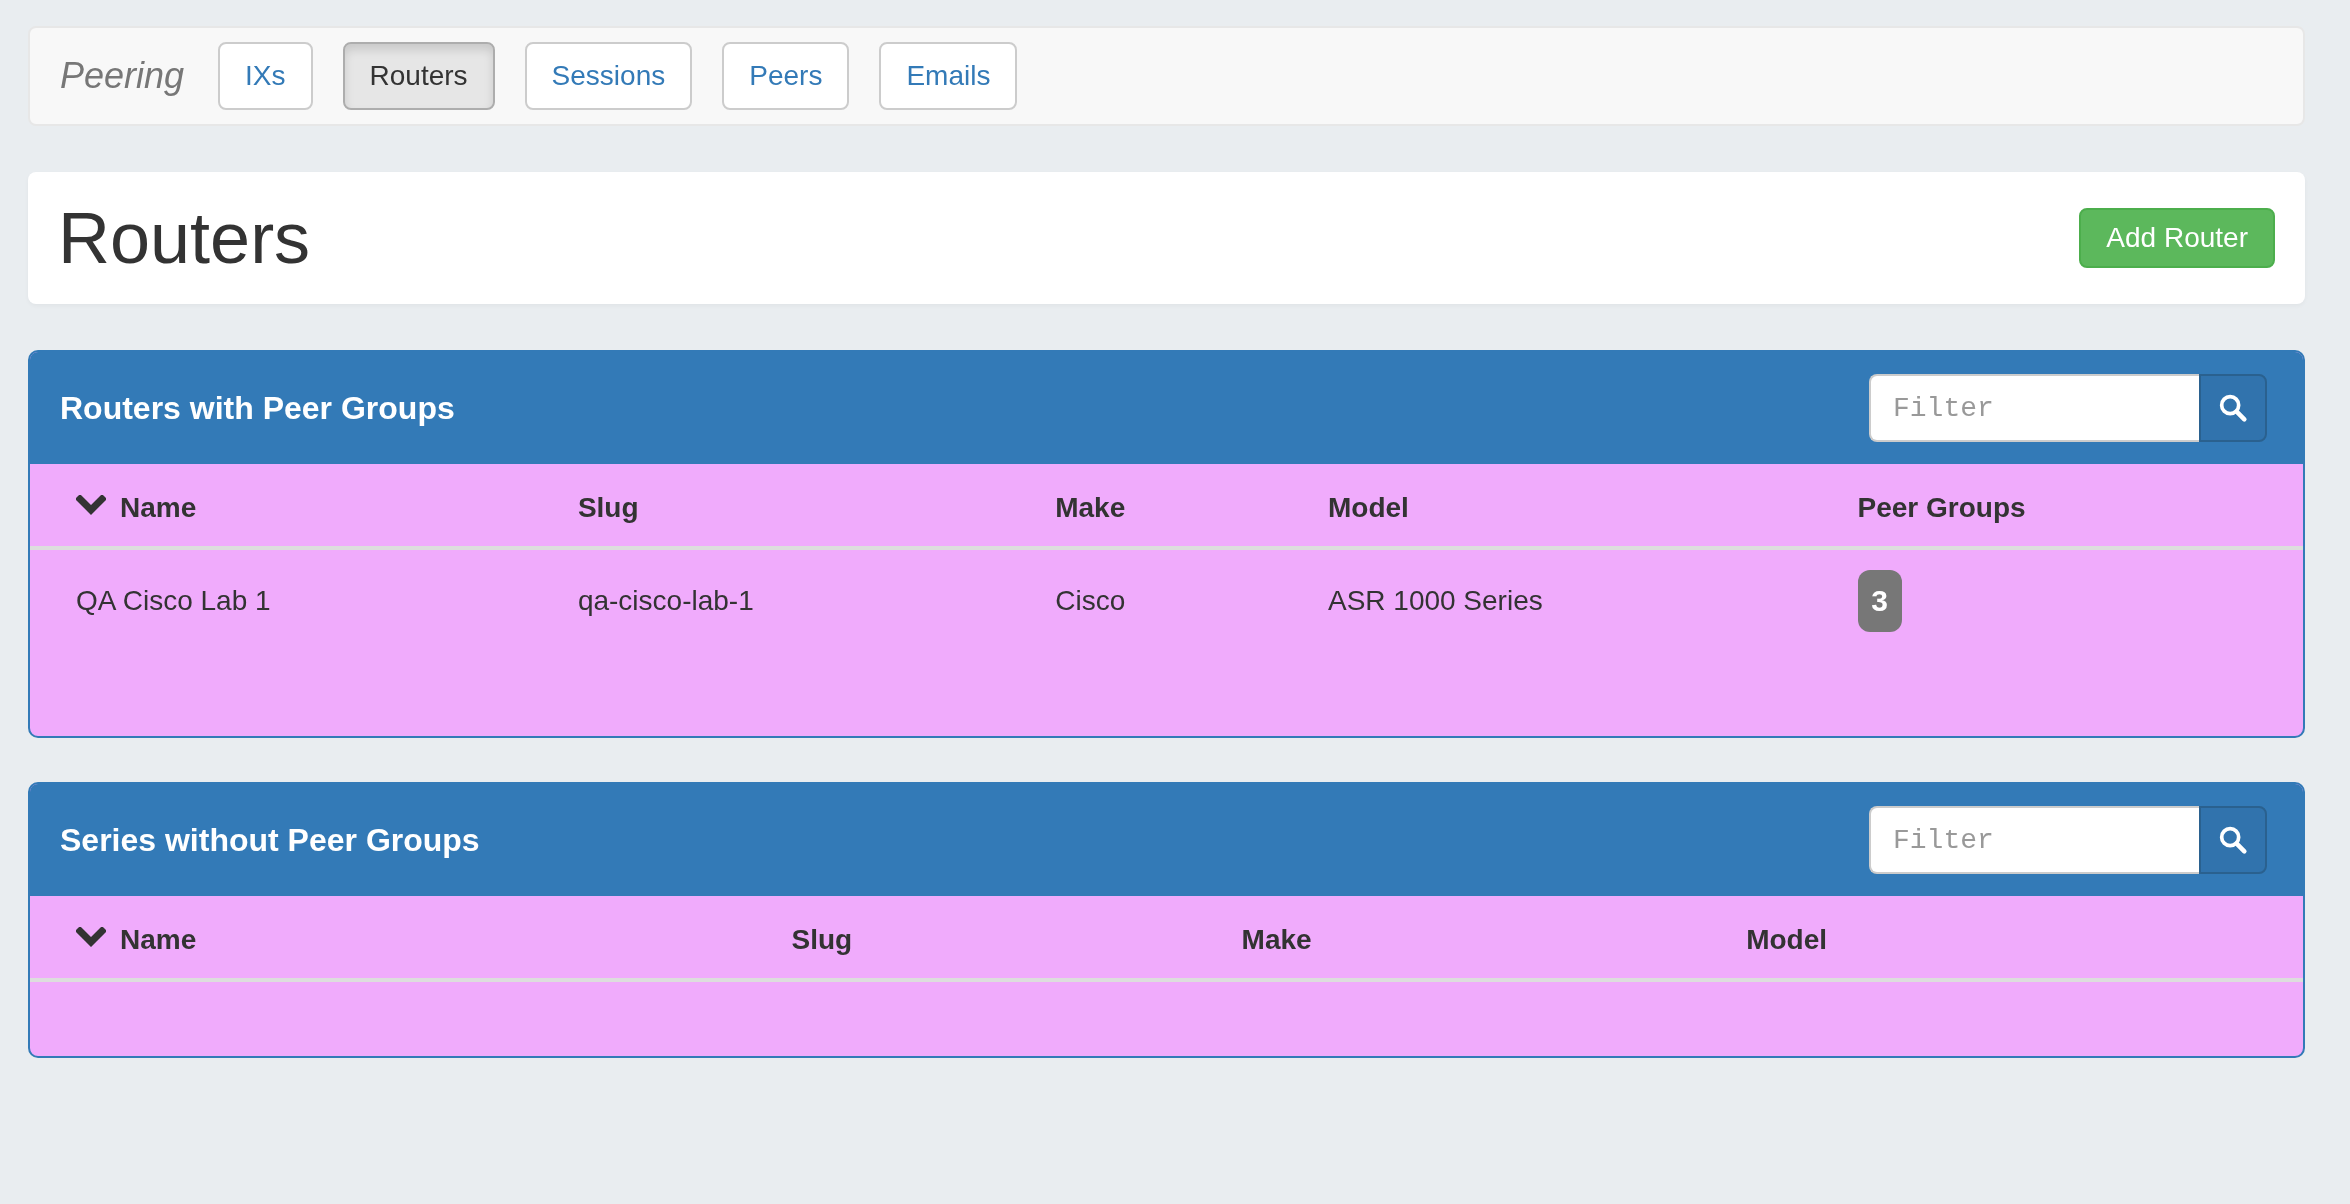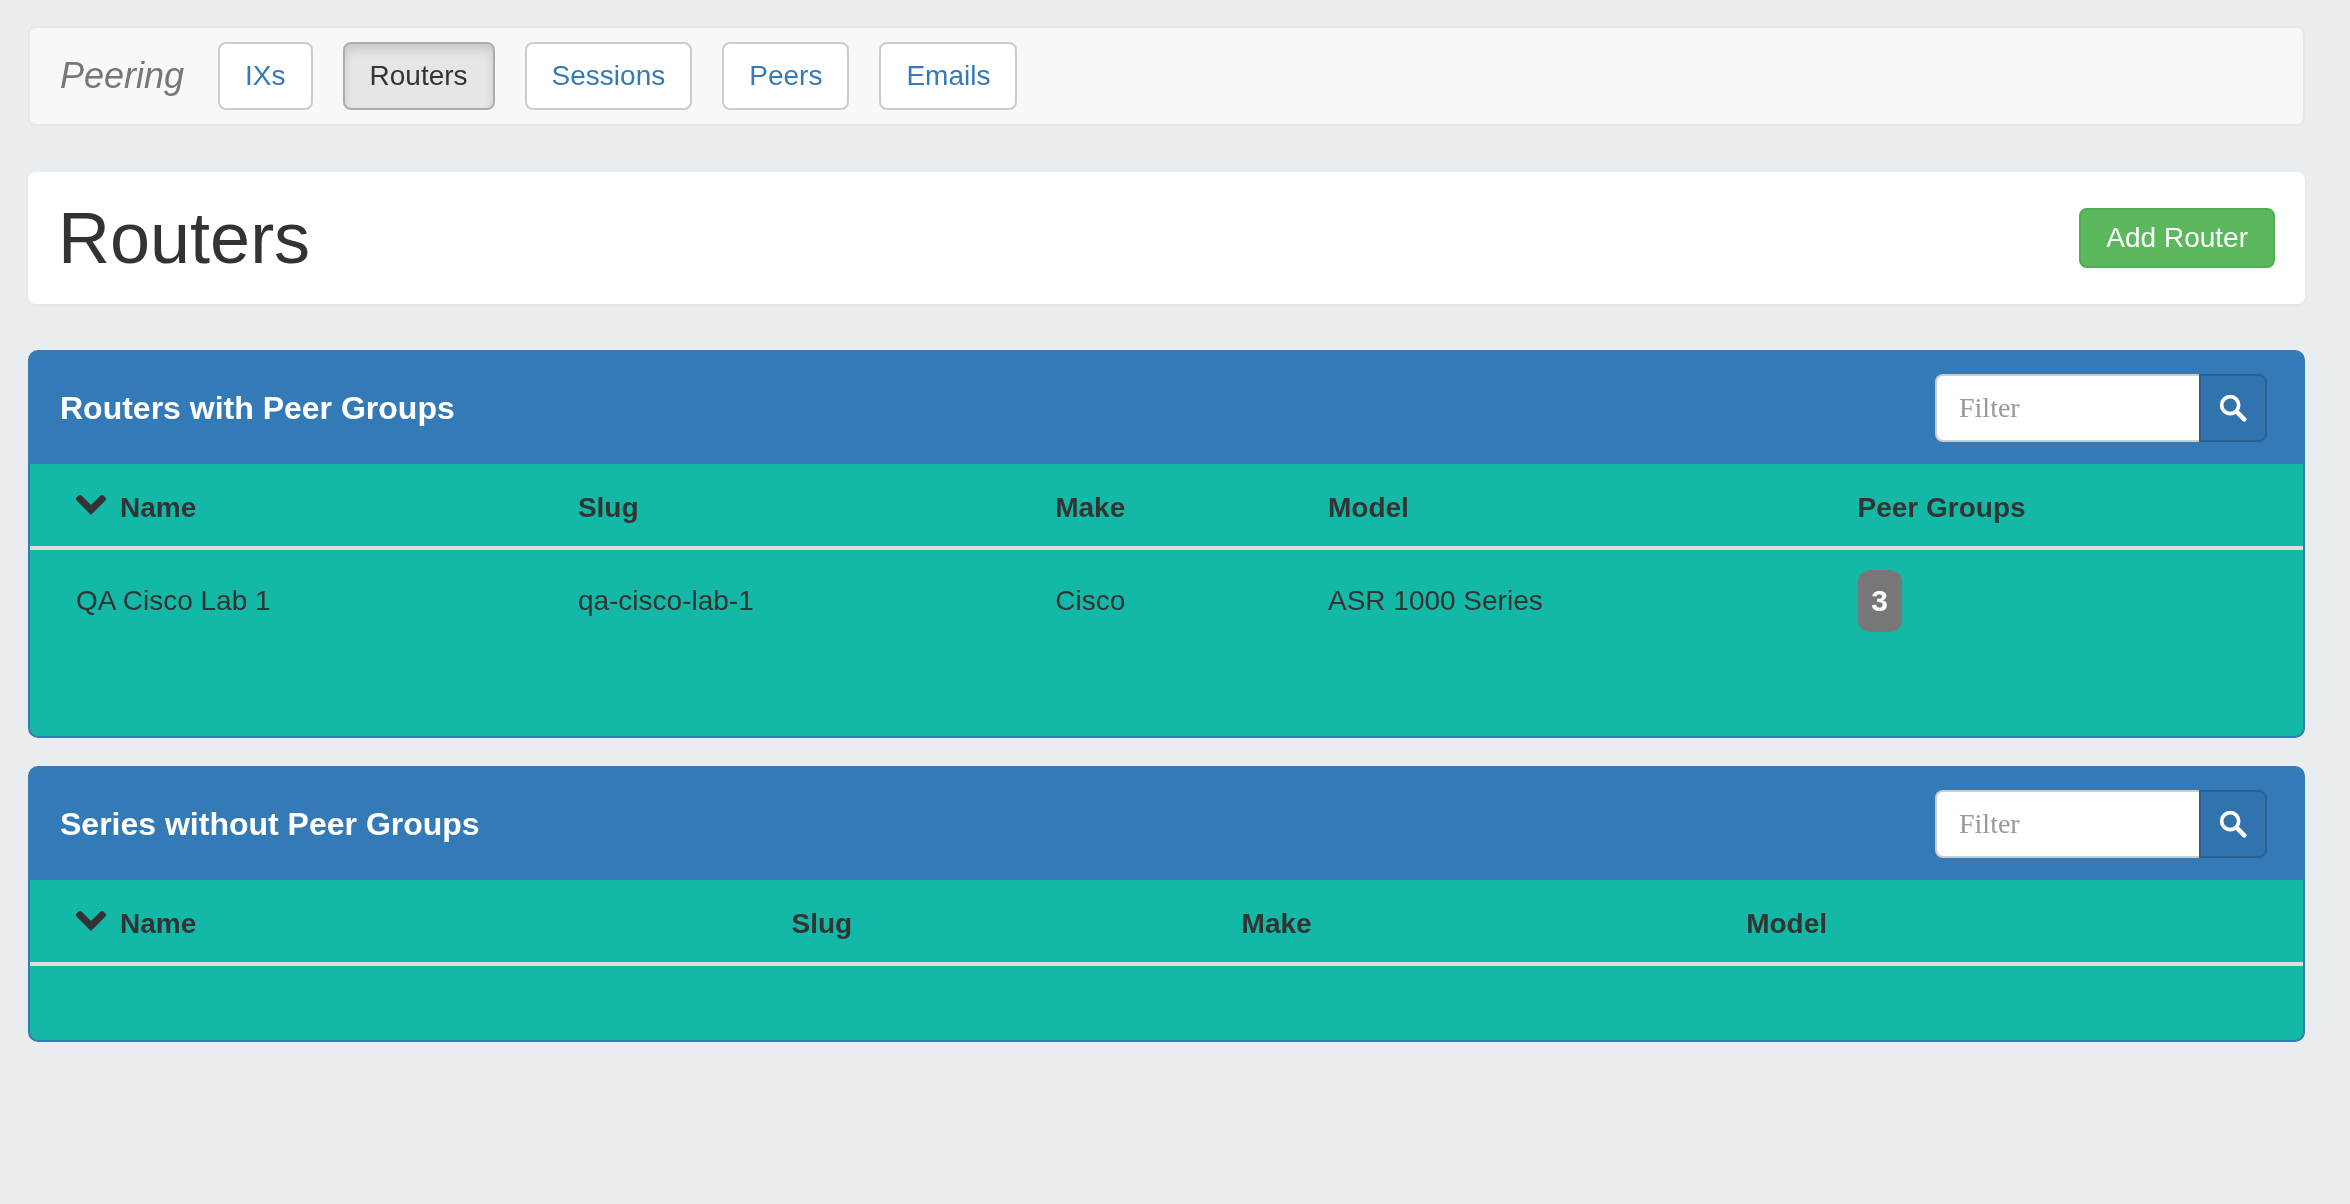--- a/index.html
+++ b/index.html
@@ -81,48 +81,48 @@
     padding: 0 25px;
     background: #5cb85c;
     color: #fff;
     border: 2px solid #4cae4c;
     border-radius: 8px;
     cursor: pointer;
   }
 
   
   .panel {
-    background: #14b8a6;
+    background: #f0abfc;
     border: 2px solid #337ab7;
     border-radius: 10px;
     overflow: hidden;
-    margin-bottom: 28px;
+    margin-bottom: 44px;
   }
   .panel-heading {
     background: #337ab7;
     color: #fff;
     display: flex;
     align-items: center;
     justify-content: space-between;
     padding: 22px 36px 22px 30px;
   }
   .panel-title {
     font-size: 32px;
     font-weight: bold;
     line-height: 1;
   }
   .filter-group { display: flex; }
   .filter-input {
-    width: 264px;
+    width: 330px;
     height: 68px;
     border: 2px solid #ccc;
     border-right: none;
     border-radius: 8px 0 0 8px;
     padding: 0 22px;
-    font-family: Liberation Serif, serif;
+    font-family: Liberation Mono, monospace;
     font-size: 28px;
     color: #555;
     outline: none;
   }
   .filter-input::placeholder { color: #999; }
   .search-btn {
     width: 68px;
     height: 68px;
     background: #3173ad;
     border: 2px solid #2a618f;

